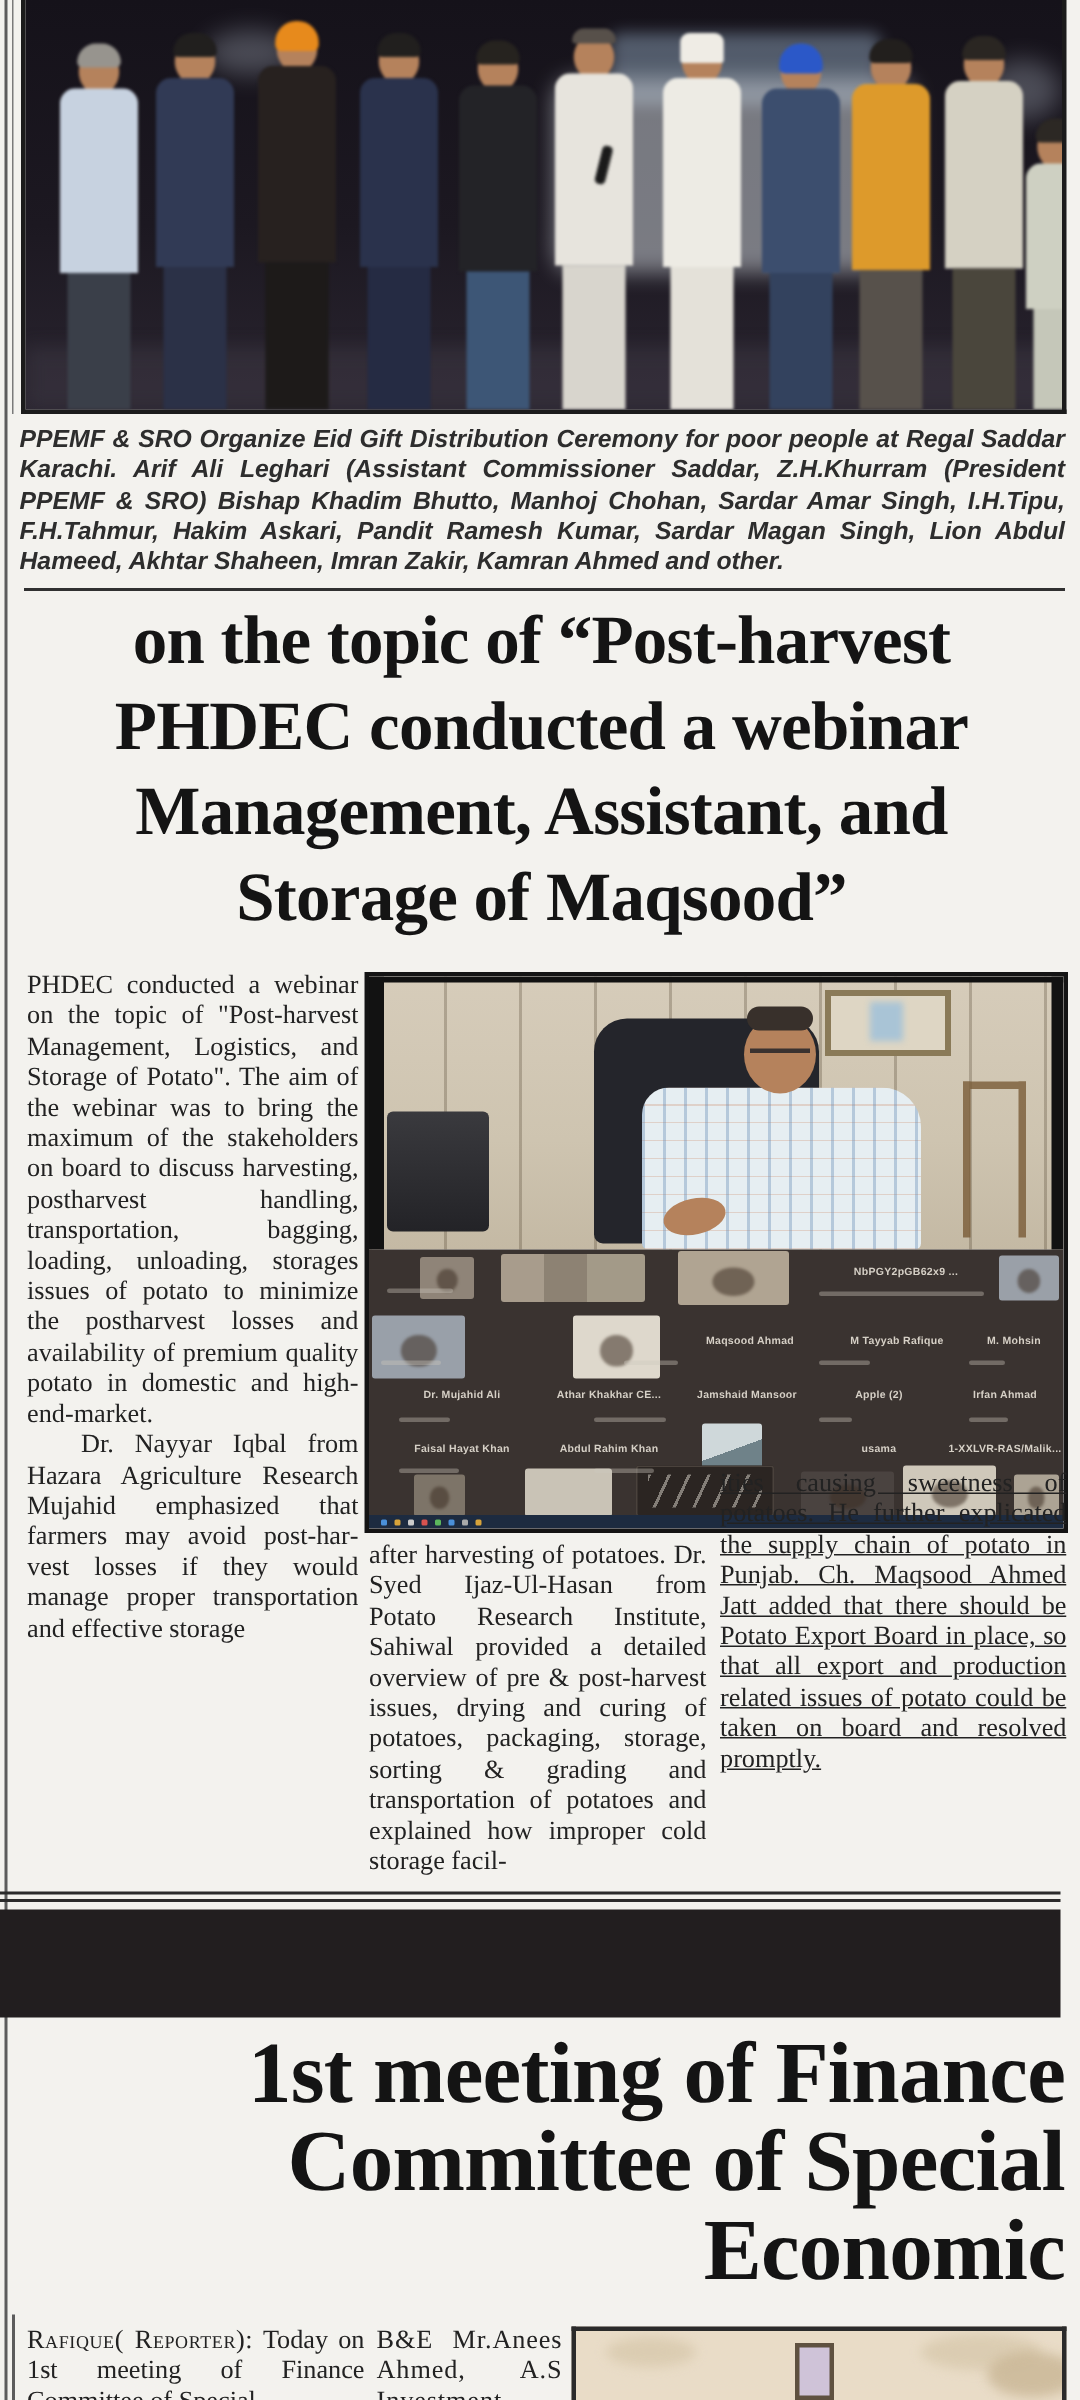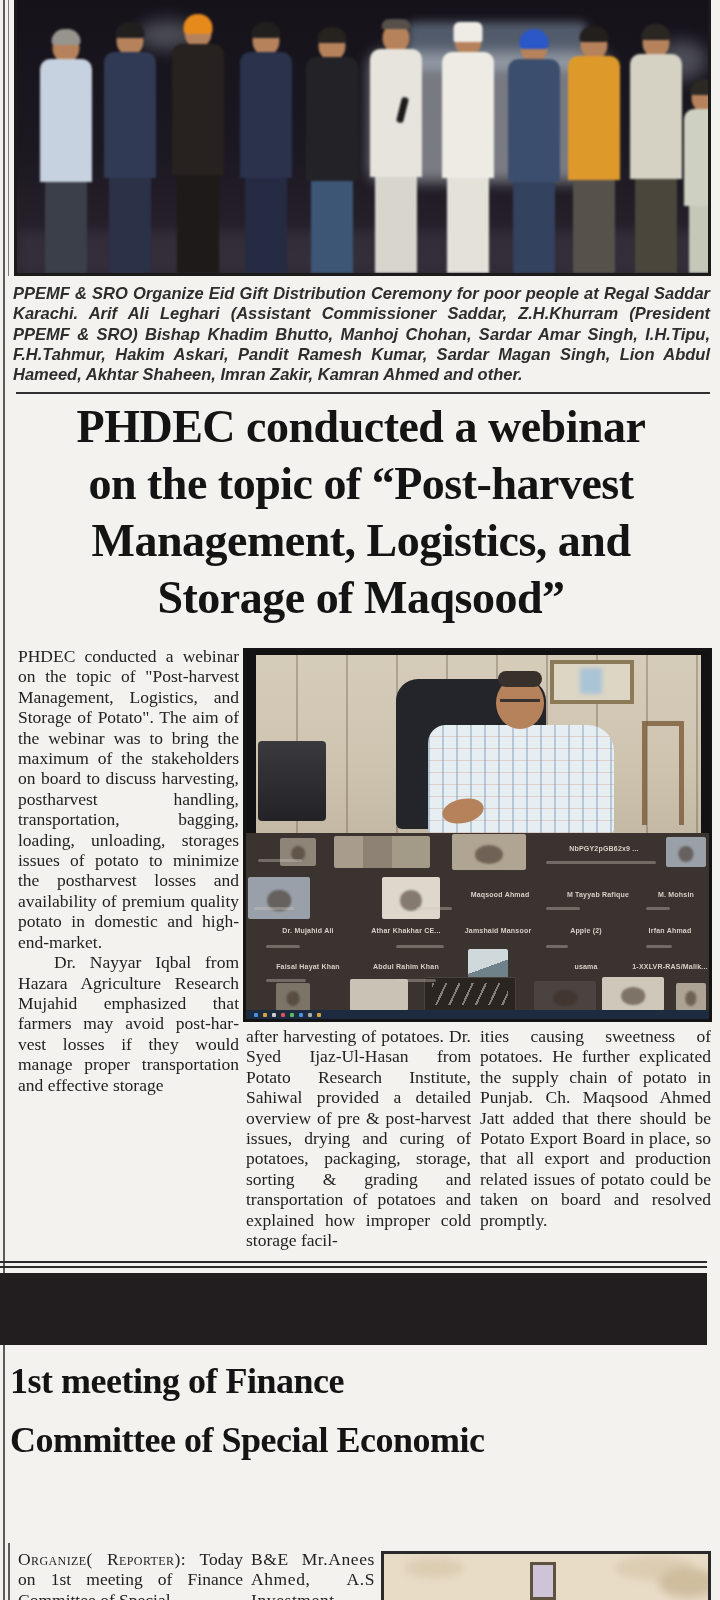--- a/index.html
+++ b/index.html
@@ -69,29 +69,29 @@
 
   
   .headline-rule { position:absolute; left:16px; top:392px; width:694px; border-top:2.5px solid #303030; }
   .double-rule   { position:absolute; left:0; top:1261px; width:707px; height:7px;
                    border-top:2px solid #2b2b2b; border-bottom:2px solid #2b2b2b; }
   .black-bar     { position:absolute; left:0; top:1273px; width:707px; height:72px; background:#221e1f; }
 
   
   .headline1 { position:absolute; left:14px; top:398px; width:694px; text-align:center;
                font-weight:700; font-size:46px; line-height:57px; color:#141414; letter-spacing:-0.5px; }
-  .headline2 { position:absolute; left:10px; top:1352px; width:700px; text-align:left;
-               font-weight:700; font-size:36px; line-height:59px; color:#141414; letter-spacing:-0.5px; }
+  .headline2 { position:absolute; left:10px; top:1352px; width:700px; text-align:right;
+               font-weight:700; font-size:58px; line-height:59px; color:#141414; letter-spacing:-0.5px; }
 
   
   .bodycol { text-align:justify; font-size:17.5px; line-height:20.4px; color:#222; overflow:hidden; }
   .bodycol p + p { text-indent:36px; }
   .col1 { position:absolute; left:18px;  top:646px;  width:221px; height:614px; }
   .col2 { position:absolute; left:246px; top:1026px; width:225px; height:236px; }
-  .col3 { position:absolute; left:480px; top:1026px; width:231px; height:236px; }
+  .col3 { position:absolute; left:480px; top:978px; width:231px; height:236px;text-decoration:underline; }
 
   
   .webinar-fig { position:absolute; left:243px; top:648px; width:469px; height:374px;
                  border:3px solid #141414; background:#fff; overflow:hidden; }
   .speaker-pane { position:relative; width:100%; height:182px;
     background:
       repeating-linear-gradient(90deg, rgba(74,60,40,.28) 0 2px, transparent 2px 50px),
       linear-gradient(180deg,#d6ccba 0%, #cec4b0 60%, #c4b9a4 100%);
   }
   .sp-topbar { position:absolute; top:0; left:0; width:100%; height:4px; background:#111; }
@@ -221,23 +221,23 @@
     <div class="person p11">
         <div class="torso"></div>
         <div class="legs"></div>
       </div>
   </figure>
 
   <p class="caption">PPEMF &amp; SRO Organize Eid Gift Distribution Ceremony for poor people at Regal Saddar Karachi. Arif Ali Leghari (Assistant Commissioner Saddar, Z.H.Khurram (President PPEMF &amp; SRO) Bishap Khadim Bhutto, Manhoj Chohan, Sardar Amar Singh, I.H.Tipu, F.H.Tahmur, Hakim Askari, Pandit Ramesh Kumar, Sardar Magan Singh, Lion Abdul Hameed, Akhtar Shaheen, Imran Zakir, Kamran Ahmed and other.</p>
 
   <div class="headline-rule"></div>
   <h1 class="headline1">
+    <div>on the topic of “Post-harvest</div>
     <div>PHDEC conducted a webinar</div>
-    <div>on the topic of “Post-harvest</div>
-    <div>Management, Logistics, and</div>
+    <div>Management, Assistant, and</div>
     <div>Storage of Maqsood”</div>
   </h1>
 
   <div class="bodycol col1">
     <p>PHDEC conducted a webi­nar on the topic of "Post-har­vest Management, Logistics, and Storage of Potato". The aim of the webinar was to bring the maximum of the stakeholders on board to dis­cuss harvesting, postharvest handling, transportation, bag­ging, loading, unloading, storages issues of potato to minimize the postharvest losses and availability of pre­mium quality potato in domes­tic and high-end-market.</p>
     <p>Dr. Nayyar Iqbal from Hazara Agriculture Research Mujahid emphasized that farmers may avoid post-har­vest losses if they would manage proper transporta­tion and effective storage</p>
   </div>
 
   <figure class="webinar-fig">
     <div class="speaker-pane">
@@ -320,21 +320,21 @@
 
   <div class="double-rule"></div>
   <div class="black-bar"></div>
 
   <h2 class="headline2">
     <div>1st meeting of Finance</div>
     <div>Committee of Special Economic</div>
   </h2>
 
   <div class="bodycol fcol1">
-    <p><span class="smallcaps">Organize( Reporter):</span><span> Today on 1st meeting of Finance Committee of Special</span></p>
+    <p><span class="smallcaps">Rafique( Reporter):</span><span> Today on 1st meeting of Finance Committee of Special</span></p>
   </div>
   <div class="bodycol fcol2">
     <p>B&amp;E Mr.Anees Ahmed, A.S Investment</p>
   </div>
 
   <figure class="bottom-photo">
     <div class="bp-blob bp1"></div>
     <div class="bp-blob bp2"></div>
     <div class="bp-blob bp3"></div>
     <div class="bp-frame"></div>

